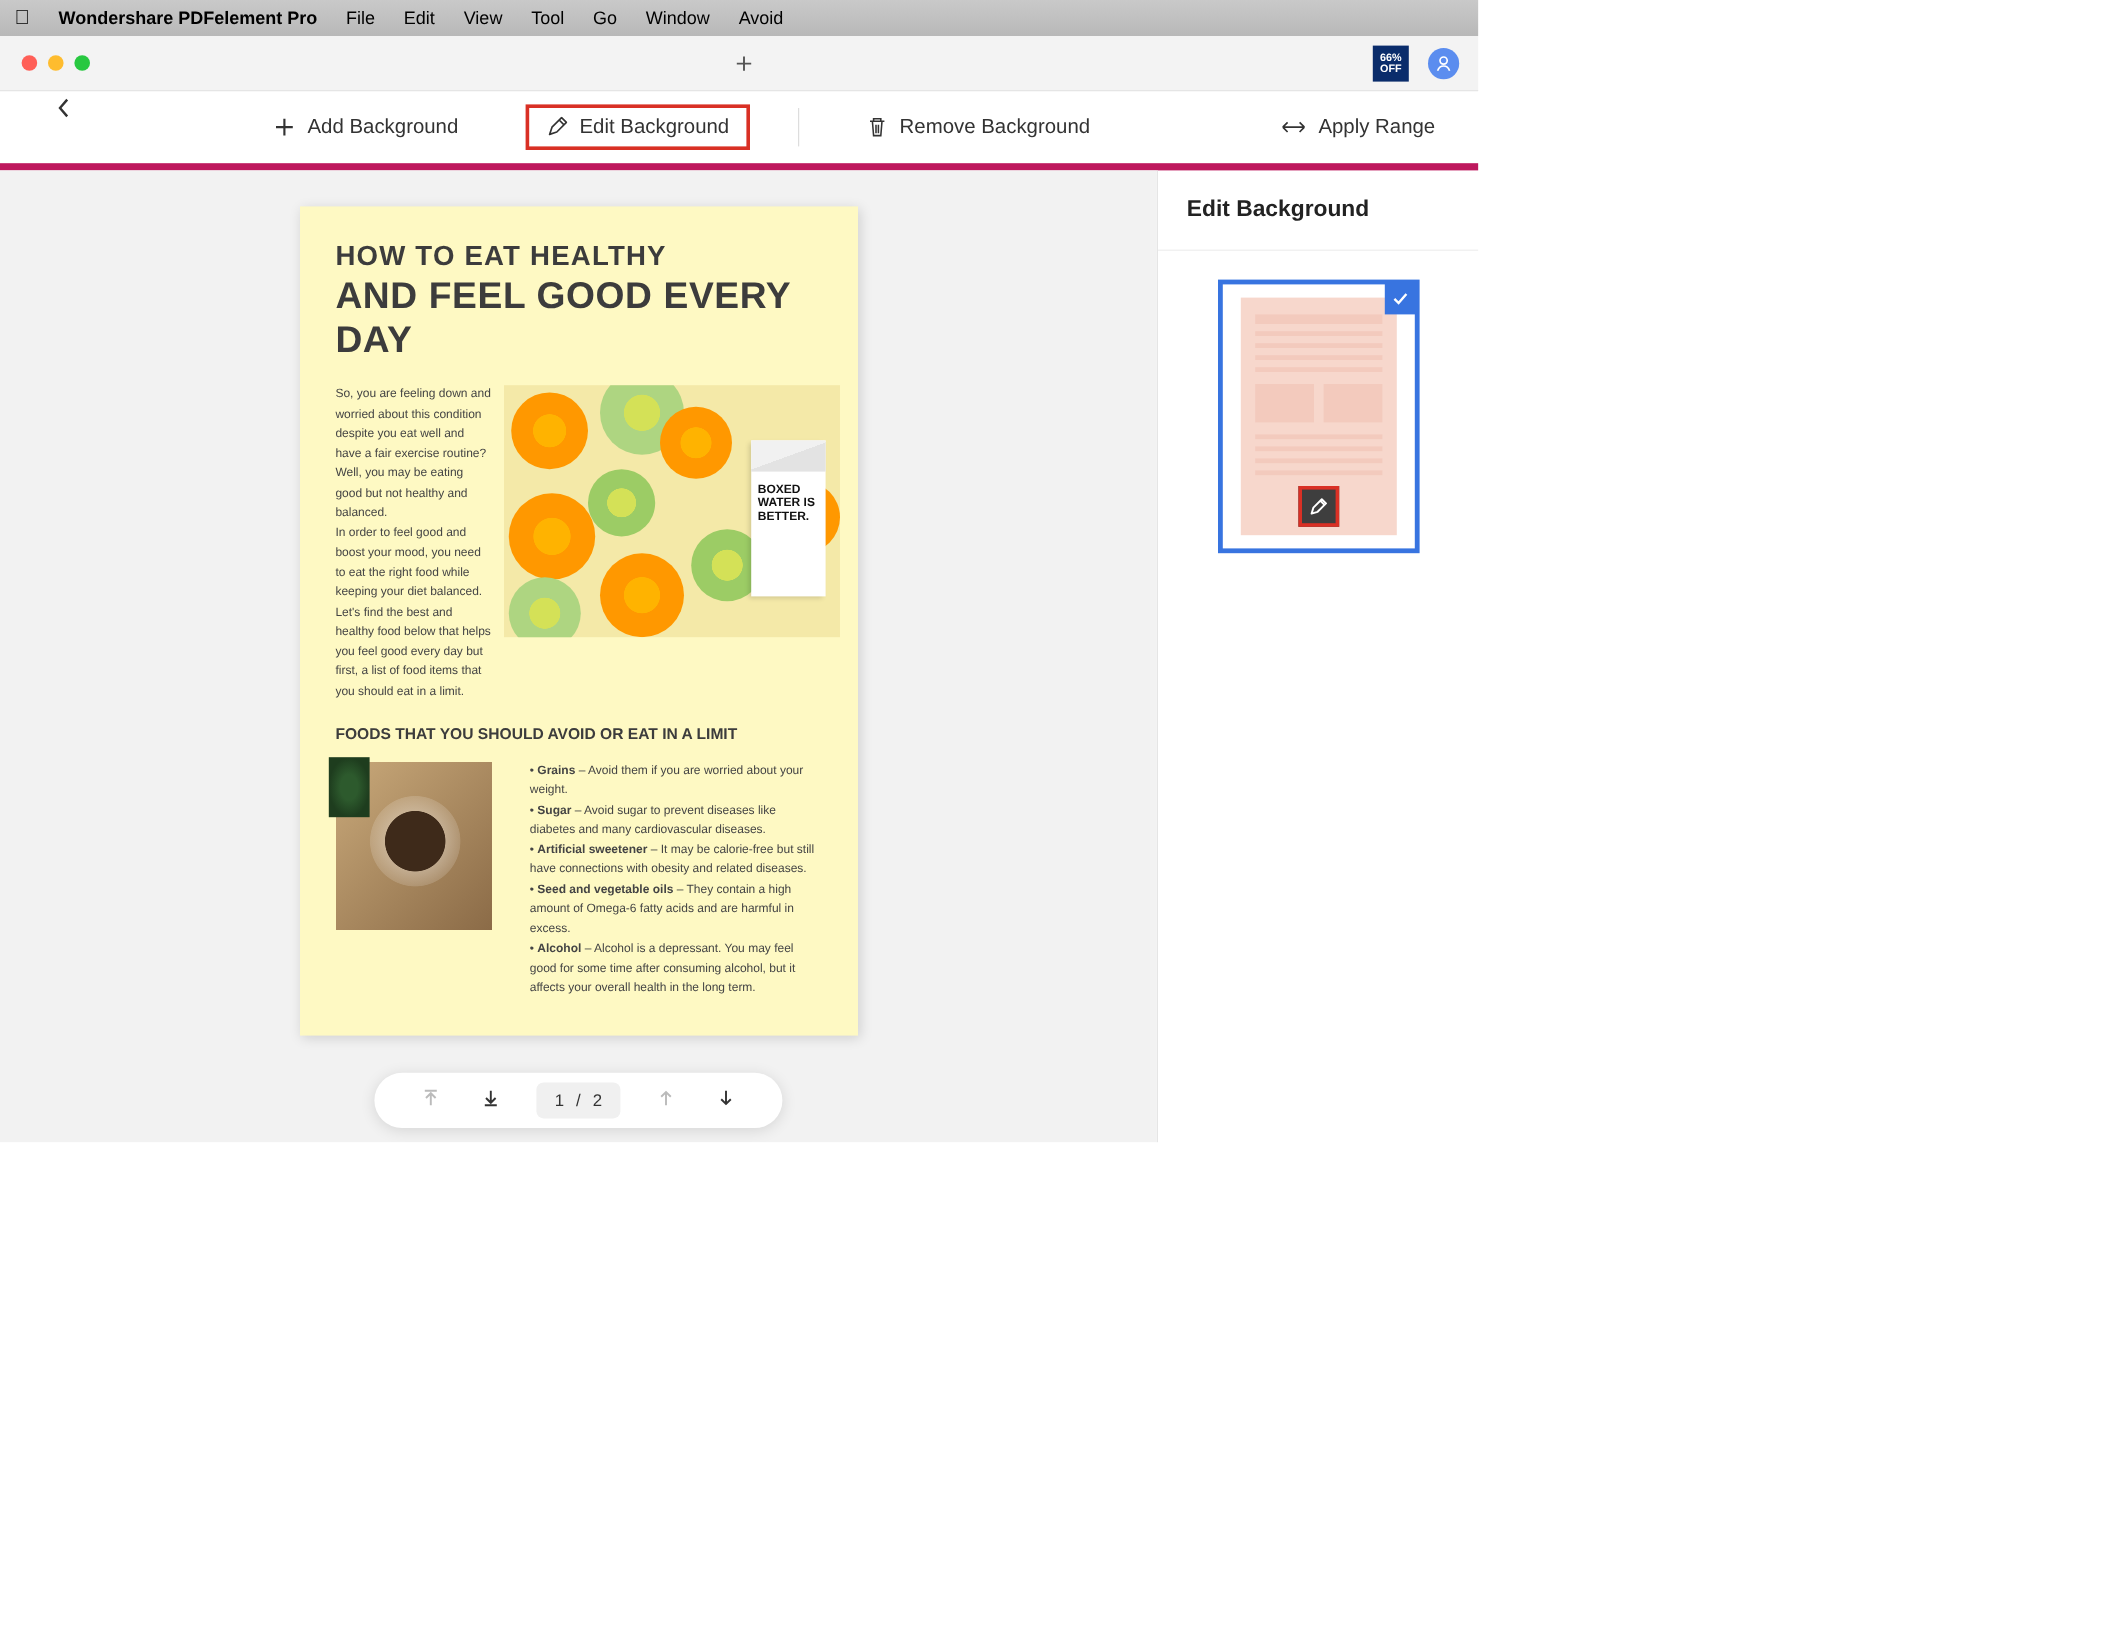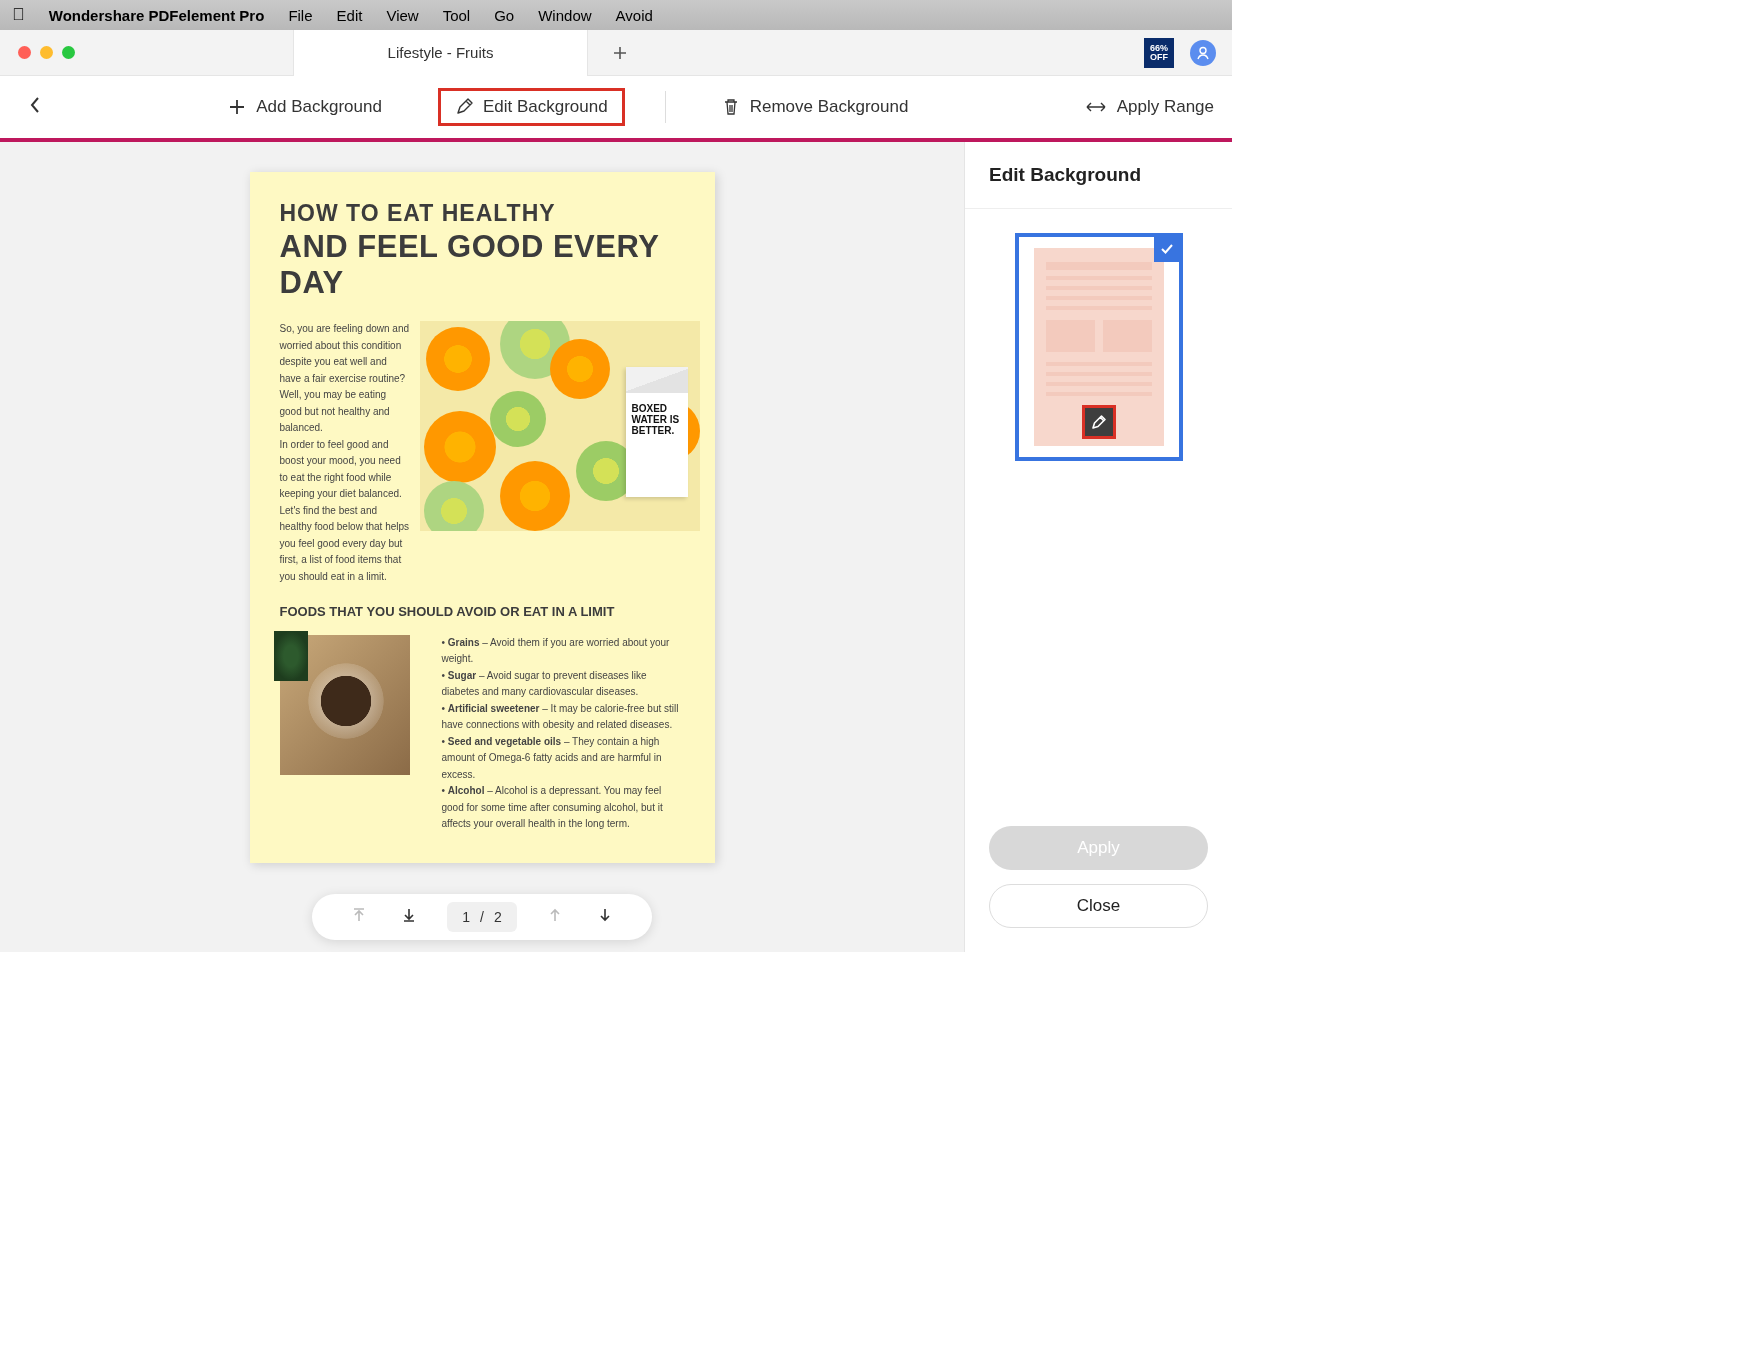--- a/index.html
+++ b/index.html
@@ -12,21 +12,21 @@
 .traffic-lights{display:flex;gap:9px;padding:0 18px}
 .tl{width:13px;height:13px;border-radius:50%}
 .tl-r{background:#ff5f57}
 .tl-y{background:#febc2e}
 .tl-g{background:#28c840}
 .tab{position:absolute;left:293px;width:295px;height:46px;background:#fff;border-left:1px solid #e5e5e5;border-right:1px solid #e5e5e5;display:flex;align-items:center;justify-content:center;font-size:15px;color:#333}
 .tab-plus{position:absolute;left:600px;width:40px;height:46px;display:flex;align-items:center;justify-content:center;font-size:20px;color:#555}
 .tabbar-right{position:absolute;right:16px;display:flex;align-items:center;gap:16px}
 .promo-badge{width:30px;height:30px;background:#0a2c6b;color:#fff;font-size:9px;font-weight:700;display:flex;flex-direction:column;align-items:center;justify-content:center;line-height:1}
 .avatar{width:26px;height:26px;border-radius:50%;background:#5b8def;display:flex;align-items:center;justify-content:center;color:#fff}
-.toolbar{height:66px;display:flex;align-items:center;padding:0 18px;border-bottom:4px solid #be185d}
+.toolbar{height:66px;display:flex;padding:0 36px;border-bottom:6px solid #be185d}
 .back-btn{font-size:20px;color:#333;padding:4px 10px}
 .toolbar-center{flex:1;display:flex;align-items:center;justify-content:center;gap:40px}
 .tool-btn{display:flex;align-items:center;gap:10px;font-size:17px;color:#333;padding:8px 16px}
 .tool-btn.outlined{border:3px solid #d93025;padding:6px 14px}
 .tool-sep{width:1px;height:32px;background:#ddd}
 .page-range{display:flex;align-items:center;gap:10px;font-size:17px;color:#333}
 .main{display:flex;height:810px}
 .canvas{flex:1;background:#f2f2f2;display:flex;flex-direction:column;align-items:center;position:relative;overflow:hidden}
 .page{width:465px;margin-top:30px;background:#fef9c3;box-shadow:2px 2px 10px rgba(0,0,0,0.15);padding:28px 30px 30px 30px;position:relative}
 .page-title1{font-family:"Arial Black",sans-serif;font-size:23px;font-weight:900;letter-spacing:1px;color:#3c3c3c}
@@ -76,23 +76,20 @@
   <span class="menubar-item">Window</span>
   <span class="menubar-item">Avoid</span>
 </div>
 
 <div class="tabbar">
   <div class="traffic-lights">
     <div class="tl tl-r"></div>
     <div class="tl tl-y"></div>
     <div class="tl tl-g"></div>
   </div>
-  <div class="tab">
-    <span>Lifestyle - Fruits</span>
-  </div>
   <div class="tab-plus">
     <svg width="16" height="16" viewBox="0 0 16 16">
         <path d="M8 2v12M2 8h12" stroke="#555" stroke-width="1.6" fill="none"></path>
       </svg>
   </div>
   <div class="tabbar-right">
     <div class="promo-badge">
       <span>66%</span>
       <span>OFF</span>
     </div>
@@ -234,22 +231,14 @@
             <div class="bg-line"></div>
             <div class="bg-line"></div>
         </div>
         <div class="edit-badge">
           <svg width="18" height="18" viewBox="0 0 18 18">
               <path d="M3 15l1.5-5 7-7 3.5 3.5-7 7L3 15z M10 4l3.5 3.5" stroke="#fff" stroke-width="1.6" fill="none" stroke-linejoin="round"></path>
             </svg>
         </div>
       </div>
     </div>
-    <div class="side-footer">
-      <div class="apply-btn">
-        <span>Apply</span>
-      </div>
-      <div class="close-btn">
-        <span>Close</span>
-      </div>
-    </div>
   </div>
 </div>
 
 </body></html>

